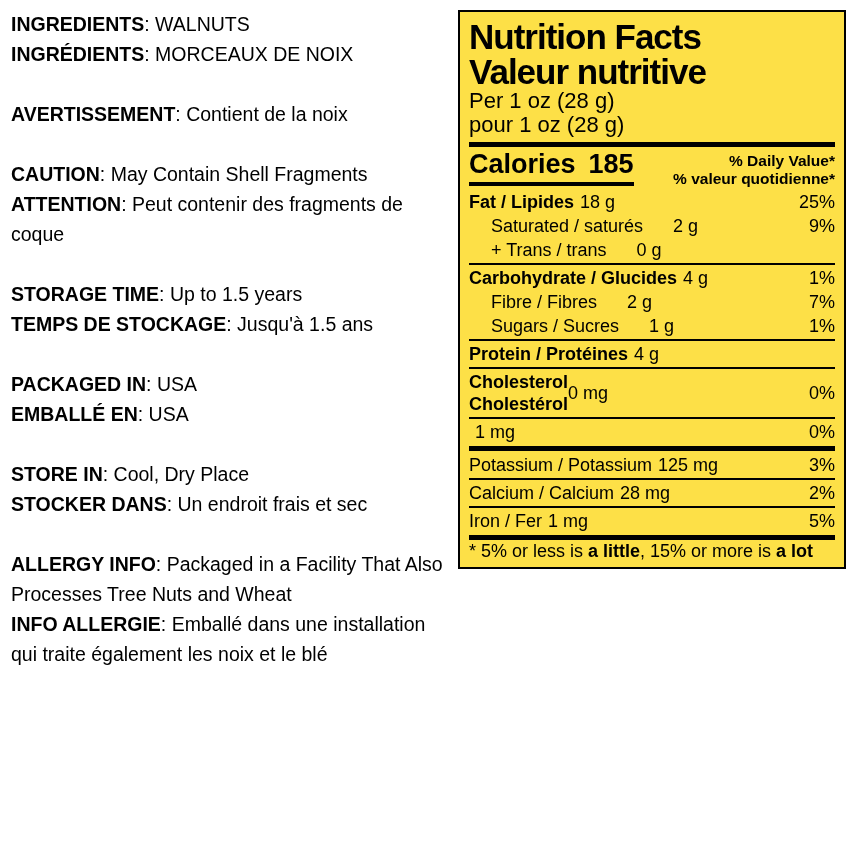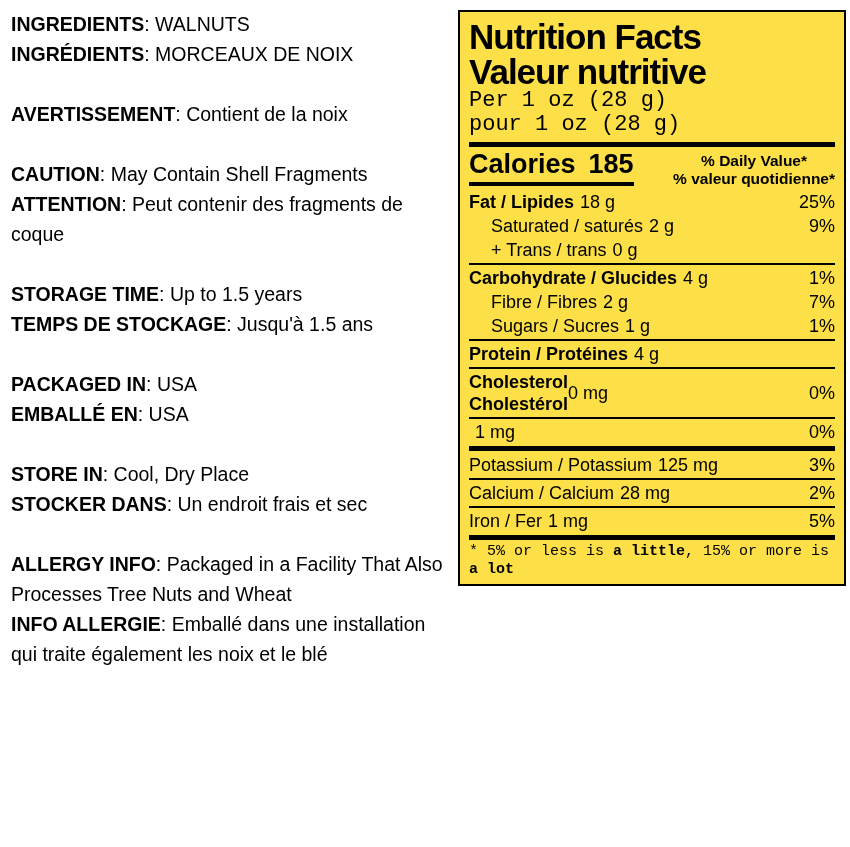--- a/index.html
+++ b/index.html
@@ -28,43 +28,43 @@
     margin-left:8px; font-size:21px; line-height:30px;
     border-bottom:6px solid #ec4899; padding-bottom:4px;
   }
 
   
   .nft {
     position:absolute; left:458px; top:10px; width:388px;
     border:2px solid #000; background:#fde047; padding:7px 9px 6px 9px;
   }
   .nft-title { font-size:35px; line-height:35px; font-weight:bold; letter-spacing:-1px; }
-  .nft-serving { font-size:22px; line-height:24px;font-family:Liberation Mono, monospace; }
+  .nft-serving { font-size:22px; line-height:24px; }
   .rule { background:#000; height:2px; margin:1px 0; }
   .rule.thick { height:5px; margin:2px 0; }
   .rule.top { height:5px; margin:5px 0 2px 0; }
 
   .cal-row { display:flex; justify-content:space-between; align-items:flex-start; margin-top:3px; }
   .cal-underline {
     display:inline-block; font-size:27px; font-weight:bold; line-height:29px;
     border-bottom:4px solid #000; padding-bottom:3px;
   }
   .cal-num { margin-left:13px; }
-  .dv-head { text-align:center; font-weight:bold; font-size:15.5px; line-height:18px; margin-top:2px; }
+  .dv-head { text-align:right; font-weight:bold; font-size:15.5px; line-height:18px; margin-top:2px; }
 
   .nrows { margin-top:2px; }
   .nrow { display:flex; align-items:baseline; font-size:18px; line-height:22px; padding:1px 0; }
   .nrow.center { align-items:center; }
   .nrow .nname.b { font-weight:bold; }
-  .nrow.indent { padding-left:22px; }
+  .nrow.indent { padding-left:22px;gap:24px; }
   .namount { margin-left:6px; white-space:nowrap; }
   .ndv { margin-left:auto; white-space:nowrap; }
   .chol-amount { margin-left:0; }
 
-  .footnote { margin-top:3px; font-size:15px; line-height:17.5px;font-family:Liberation Mono, monospace; }
+  .footnote { margin-top:3px; font-size:18px; line-height:17.5px; }
   .fn-fr { text-align:justify; }
 </style>
 </head>
 <body>
 
 <div class="page">
 
   <div class="left-col" id="leftGroups">
       <div class="info-group">
         <div class="info-line"><b class="info-label">INGREDIENTS</b>: WALNUTS</div>

